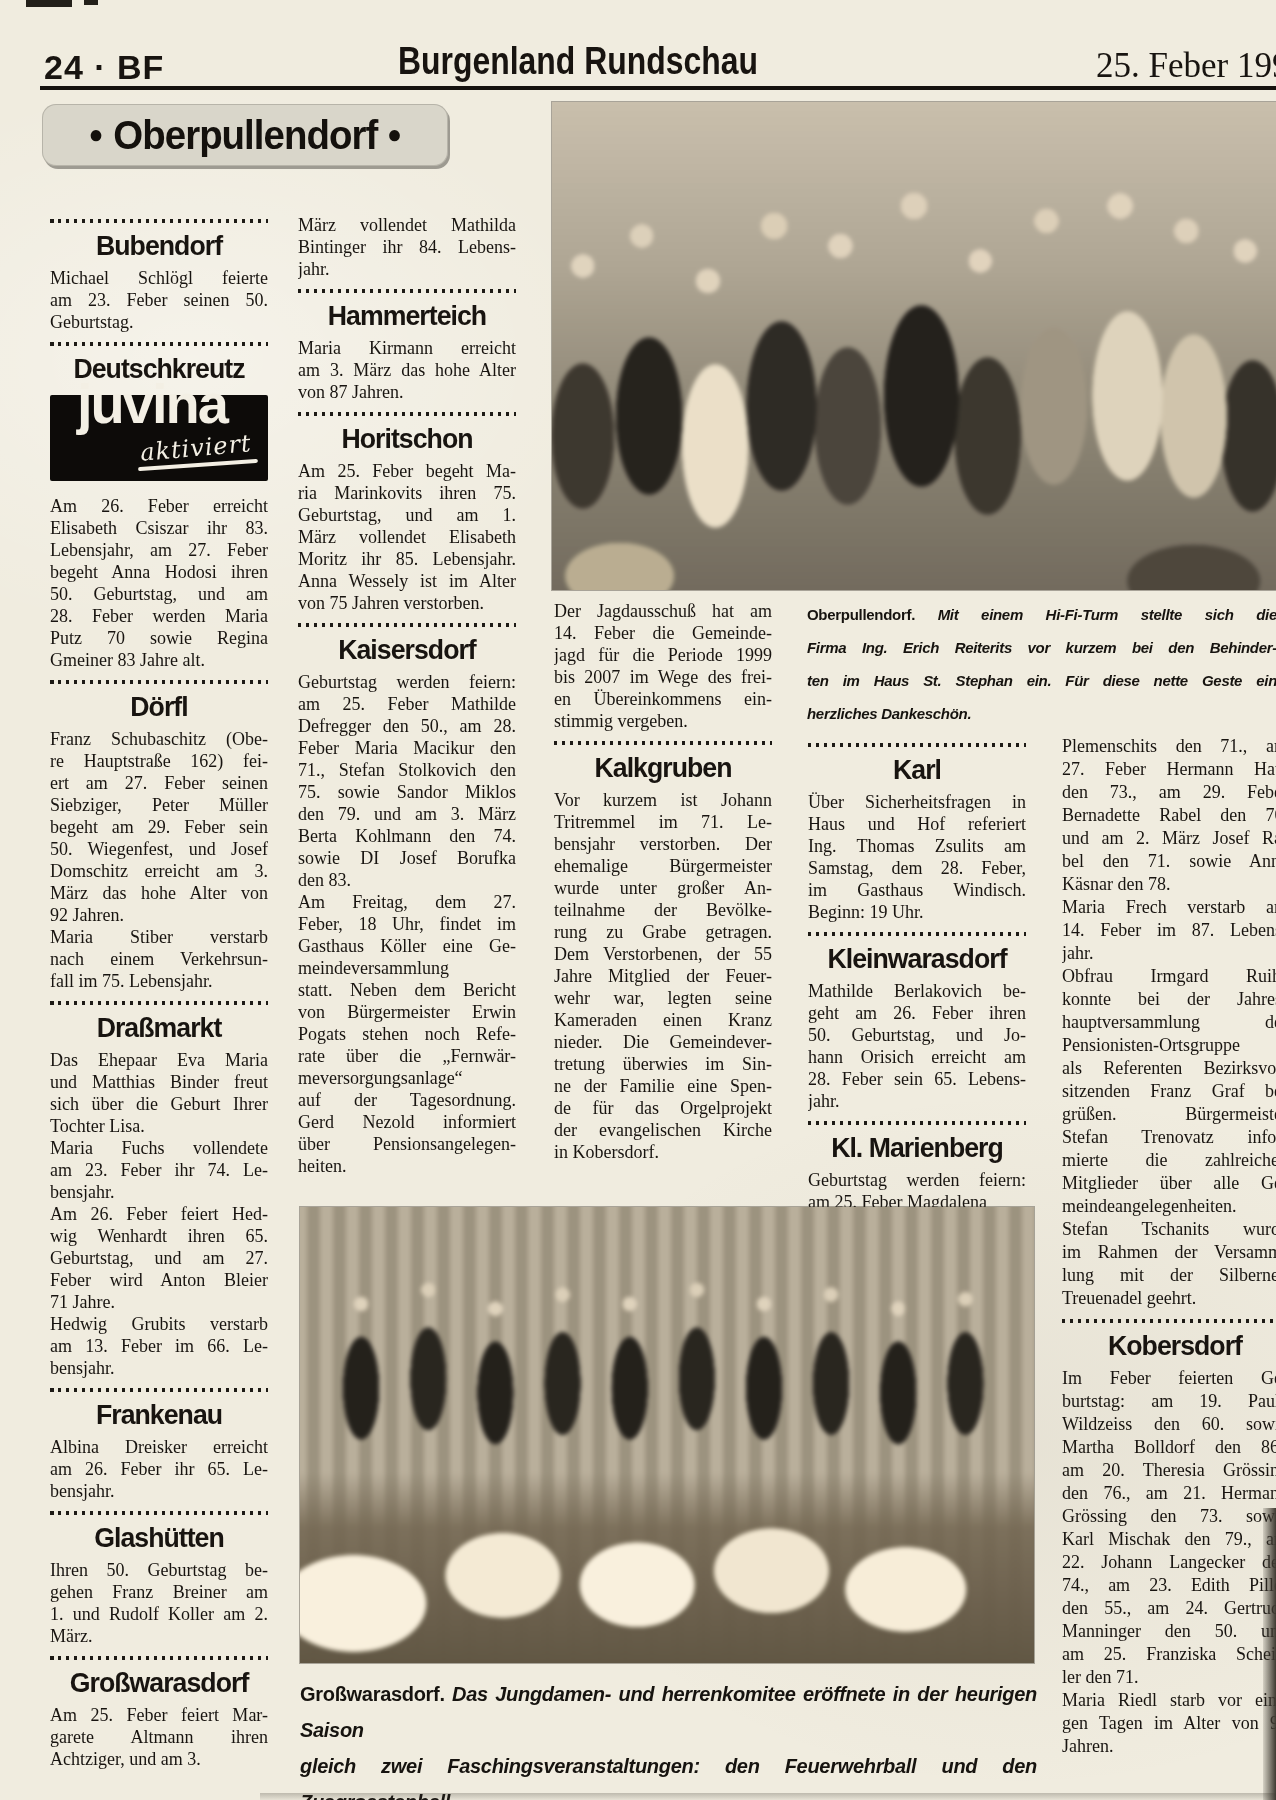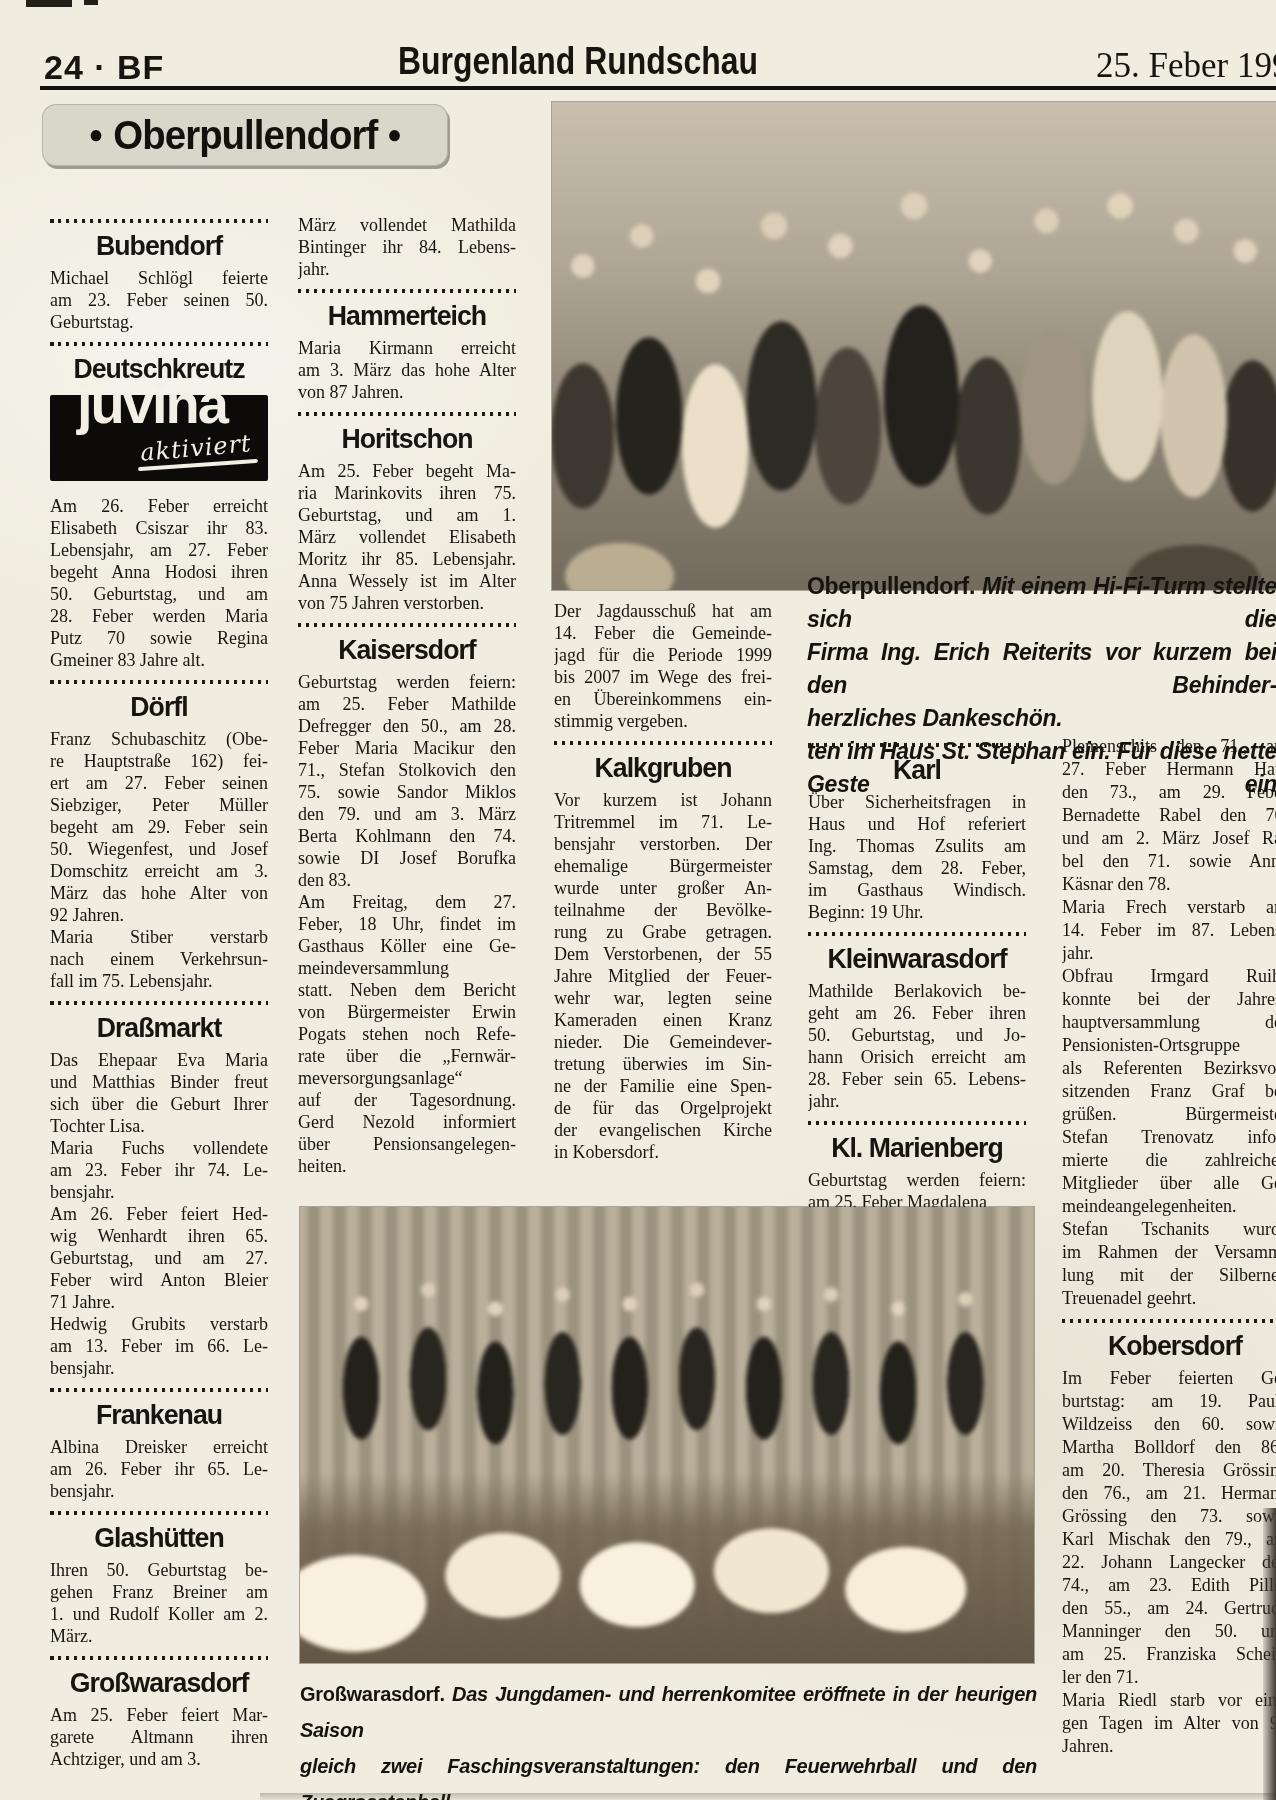--- a/index.html
+++ b/index.html
@@ -81,21 +81,21 @@
       radial-gradient(ellipse 95px 70px at 28% 80%, #ece6d6 0 60%, rgba(0,0,0,0) 61%),
       radial-gradient(ellipse 95px 70px at 46% 82%, #f1ecdf 0 60%, rgba(0,0,0,0) 61%),
       radial-gradient(ellipse 95px 70px at 64% 79%, #e9e2d1 0 60%, rgba(0,0,0,0) 61%),
       radial-gradient(ellipse 100px 70px at 82% 83%, #efe9da 0 60%, rgba(0,0,0,0) 61%),
       linear-gradient(180deg, rgba(0,0,0,0) 58%, rgba(110,97,77,.85) 70%, #5c5340 100%),
       repeating-linear-gradient(90deg, #b3ab9b 0 13px, #978f7e 13px 26px);}
   
   .caption{position:absolute;font-family:"Liberation Sans",sans-serif;font-weight:700;
         font-style:italic;color:#16130f;letter-spacing:-.3px;}
   .caption .cap-lead{font-style:normal;}
-  .caption-top{left:807px;top:570px;width:470px;font-size:23px;line-height:33px;}
+  .caption-top{left:807px;top:598px;width:470px;font-size:15px;line-height:33px;}
   .caption-bottom{left:300px;top:1676px;width:737px;font-size:20px;line-height:36px;}
   .caption .ln{text-align:justify;}
   .caption .ln.jl{text-align-last:justify;}
   
   .col{position:absolute;font-size:18px;line-height:22px;}
   .col .ln{text-align:justify;white-space:nowrap;overflow:hidden;}
   .col .ln.jl{text-align-last:justify;}
   .col .para{margin:0;}
   .dots{height:5px;margin:8px 0 5px 0;
         background-image:repeating-linear-gradient(90deg,#1d1a15 0 3.5px, rgba(0,0,0,0) 3.5px 8px);
@@ -138,22 +138,22 @@
   <div class="banner">
     <div class="banner-label"><span class="dot">●</span>&nbsp;<span>Oberpullendorf</span>&nbsp;<span class="dot">●</span></div>
   </div>
 
   <div class="photo photo-top">
       <div class="ph"></div>
     </div>
   <div class="caption caption-top">
       <div class="ln jl"><span class="cap-lead">Oberpullendorf. </span>Mit einem Hi-Fi-Turm stellte sich die</div>
       <div class="ln jl">Firma Ing. Erich Reiterits vor kurzem bei den Behinder-</div>
+      <div class="ln jl">ten im Haus St. Stephan ein. Für diese nette Geste ein</div>
       <div class="ln">herzliches Dankeschön.</div>
-      <div class="ln jl">ten im Haus St. Stephan ein. Für diese nette Geste ein</div>
     </div>
 
   <div class="col col1">
       <div class="dots"></div>
       <div class="shead">Bubendorf</div>
       <div class="para">
         <div class="ln jl">Michael Schlögl feierte</div>
         <div class="ln jl">am 23. Feber seinen 50.</div>
         <div class="ln">Geburtstag.</div>
       </div>

